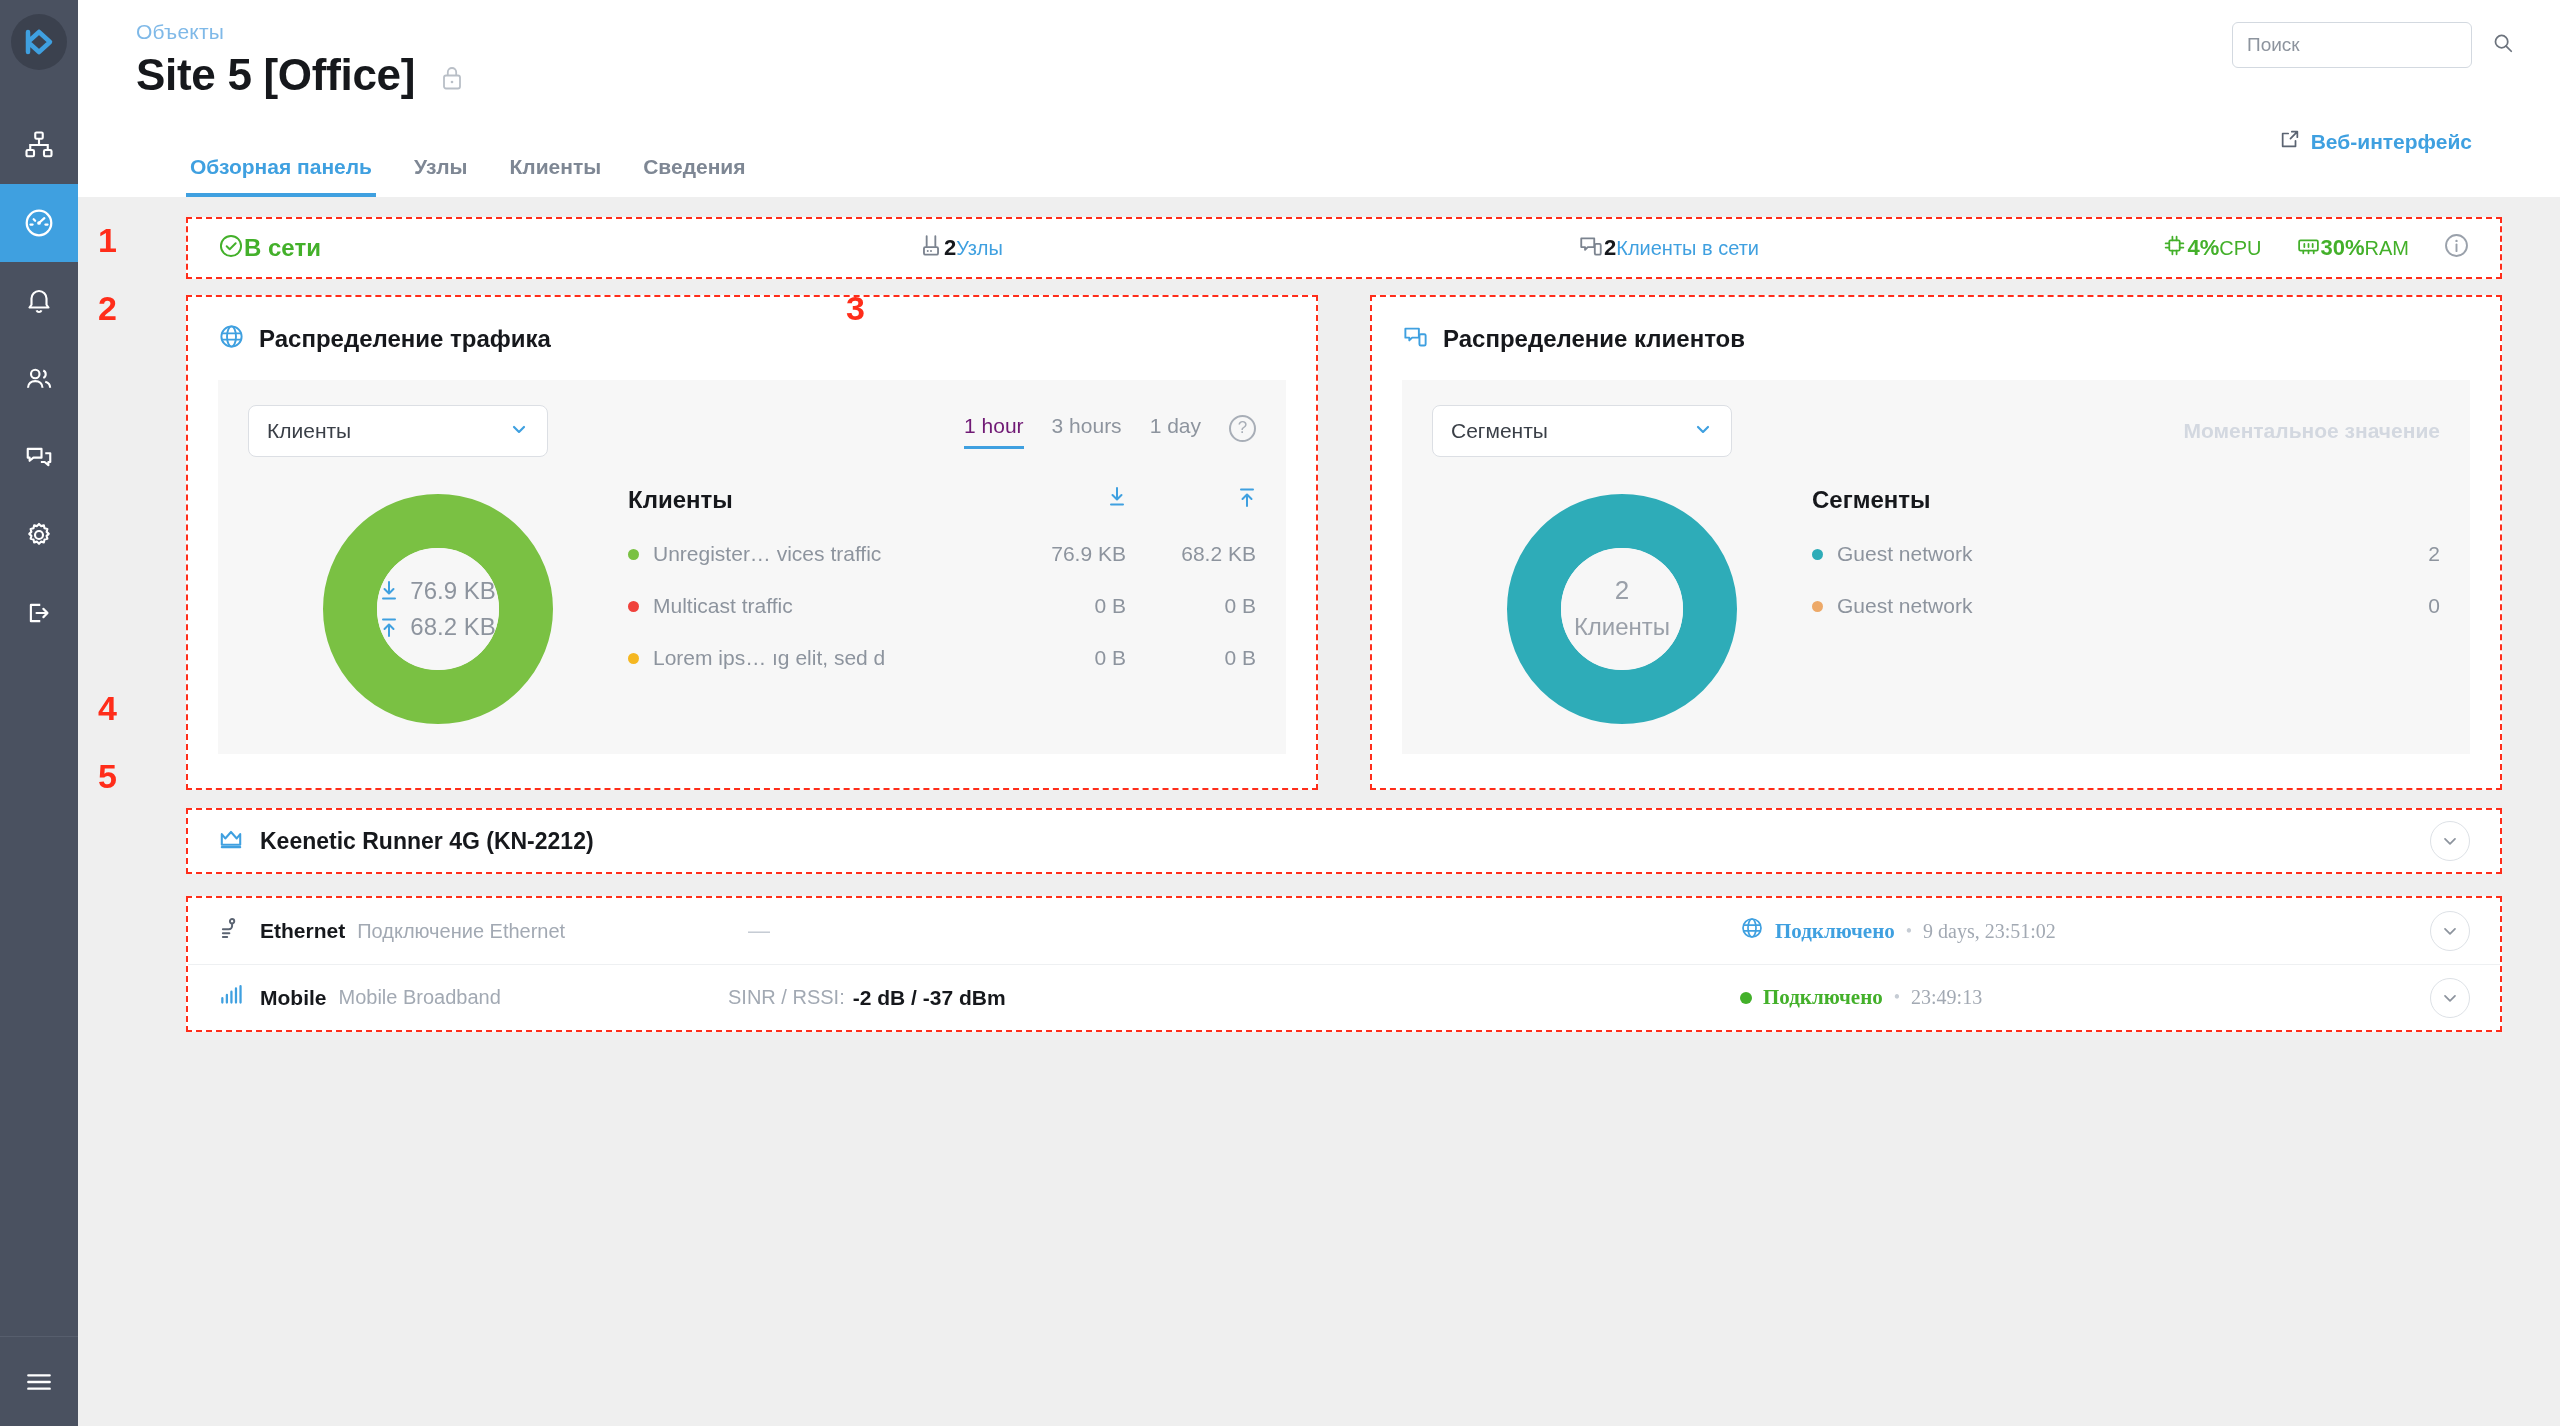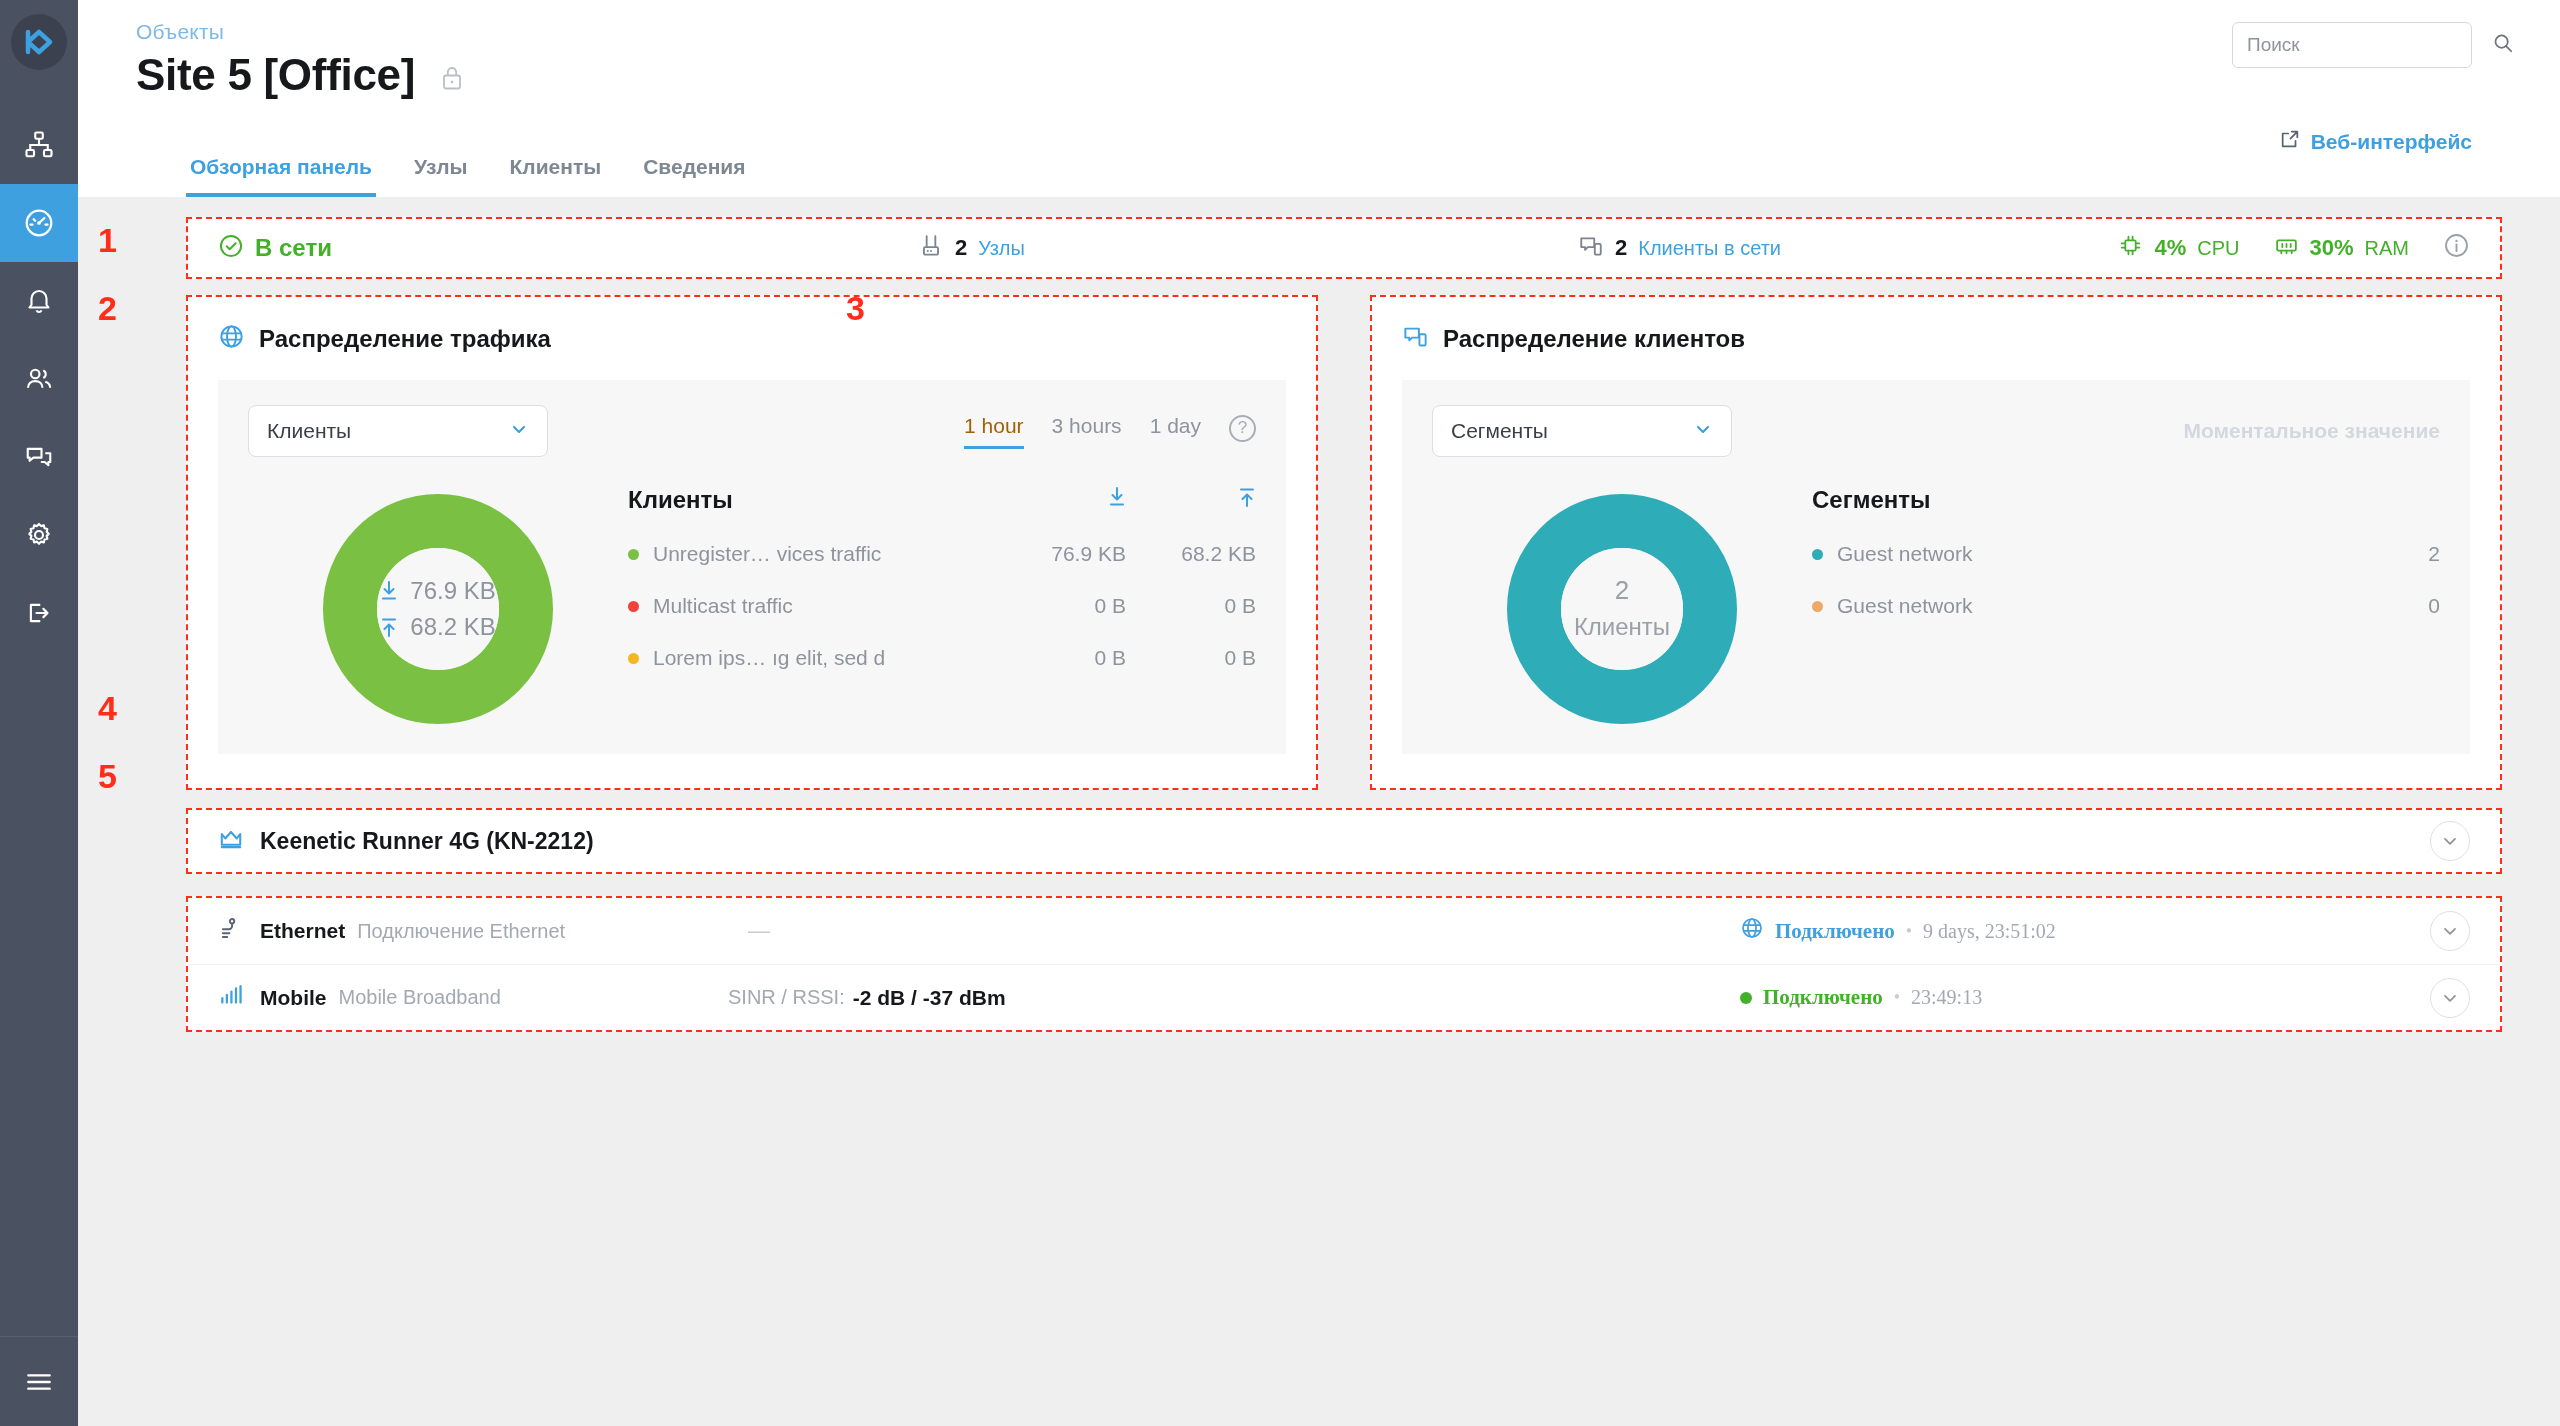--- a/index.html
+++ b/index.html
@@ -110,21 +110,21 @@
     font-family: "Liberation Sans", sans-serif;
   }
 
   
   .status-strip {
     margin-top: 20px; margin-left: 50px; margin-right: 0;
     height: 62px; background: #ffffff;
     display: flex; align-items: center;
     padding: 0 30px;
   }
-  .status-cell { display: flex; align-items: center; gap: 11px; font-size: 21px; }
+  .status-cell { display: flex; align-items: center; font-size: 21px; }
   .status-online { color: #43b02a; font-weight: bold; font-size: 24px; }
   .metric-num { font-weight: bold; color: #16181c; font-size: 22px; }
   .metric-label { color: #3fa0e0; font-size: 20px; }
   .metric-green { color: #43b02a; font-weight: bold; font-size: 22px; }
   .metric-green-lbl { color: #43b02a; font-size: 20px; }
 
   
   .cards-row { margin-top: 16px; margin-left: 50px; display: flex; gap: 52px; }
   .card {
     background: #ffffff; flex: 1 1 0; padding: 26px 30px 34px 30px;
@@ -138,21 +138,21 @@
     width: 300px; height: 52px; background: #fff;
     border: 1px solid #dcdfe4; border-radius: 8px;
     display: flex; align-items: center; justify-content: space-between;
     padding: 0 18px; font-size: 21px; color: #3a3f47; cursor: pointer;
   }
   .range-tabs { display: flex; align-items: center; gap: 28px; }
   .range-tab {
     font-size: 21px; color: #8d949e; cursor: pointer;
     padding-bottom: 8px; border-bottom: 3px solid transparent;
   }
-  .range-tab.active { color: #a16207; border-bottom-color: #3fa0e0; }
+  .range-tab.active { color: #701a75; border-bottom-color: #3fa0e0; }
   .help-circle {
     width: 27px; height: 27px; border-radius: 50%;
     border: 2px solid #a8aeb7; color: #a8aeb7;
     font-size: 17px; display: flex; align-items: center; justify-content: center;
     margin-bottom: 6px; cursor: pointer;
   }
   .snapshot-label { color: #d3d8e0; font-size: 21px; font-weight: bold; }
 
   .panel-body { display: flex; margin-top: 18px; }
   .donut-col { width: 380px; display: flex; align-items: flex-start; justify-content: center; padding-top: 20px;}

